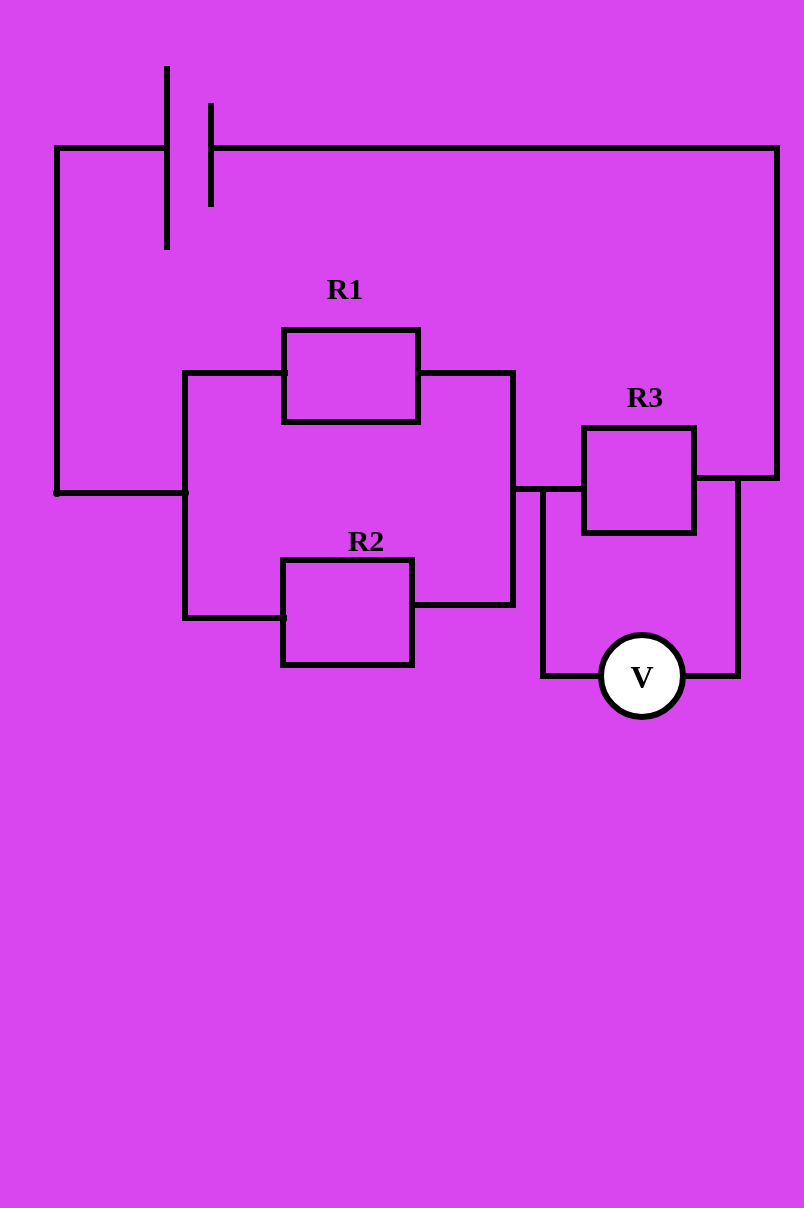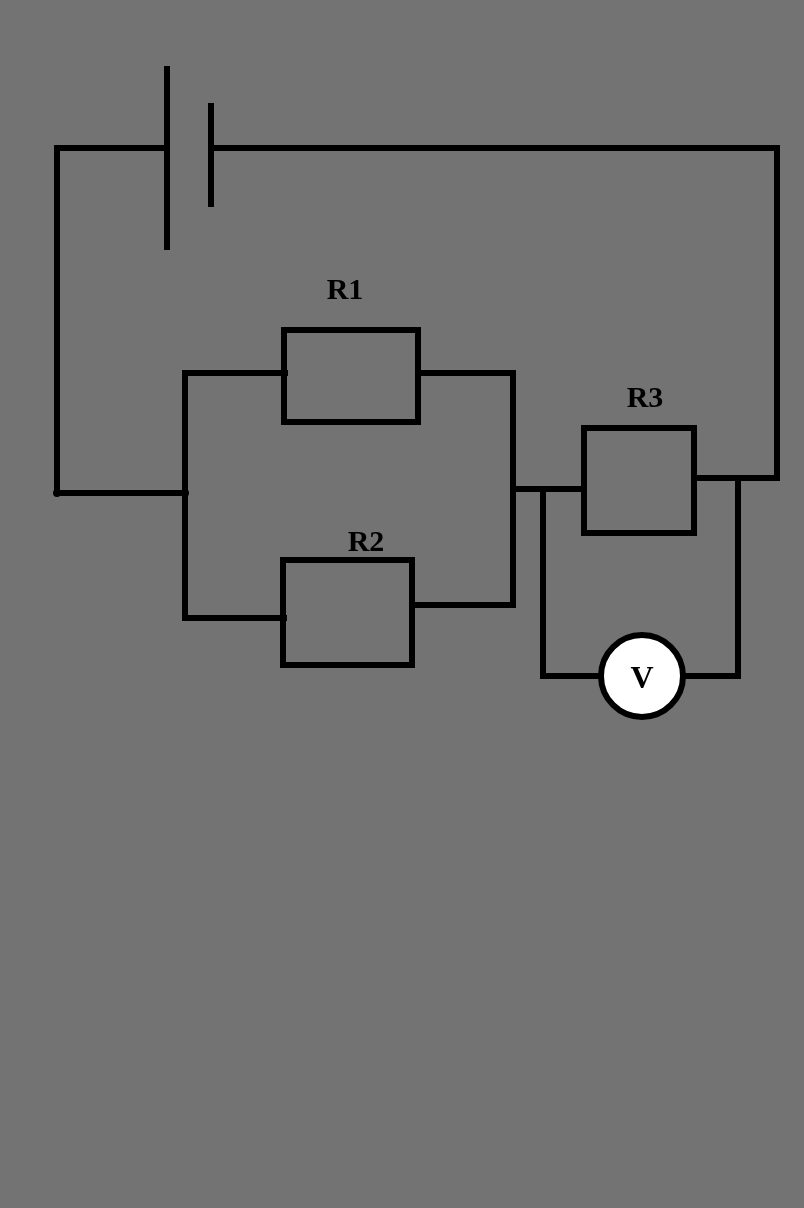--- a/index.html
+++ b/index.html
@@ -8,21 +8,21 @@
     padding: 0;
     background: #ffffff;
   }
   body {
     font-family: "Liberation Serif", serif;
   }
   #canvas {
     position: relative;
     width: 804px;
     height: 1208px;
-    background: #737373;
+    background: #d946ef;
     overflow: hidden;
   }
   #circuit-svg {
     position: absolute;
     top: 0;
     left: 0;
     width: 804px;
     height: 1208px;
   }
   .wire {

